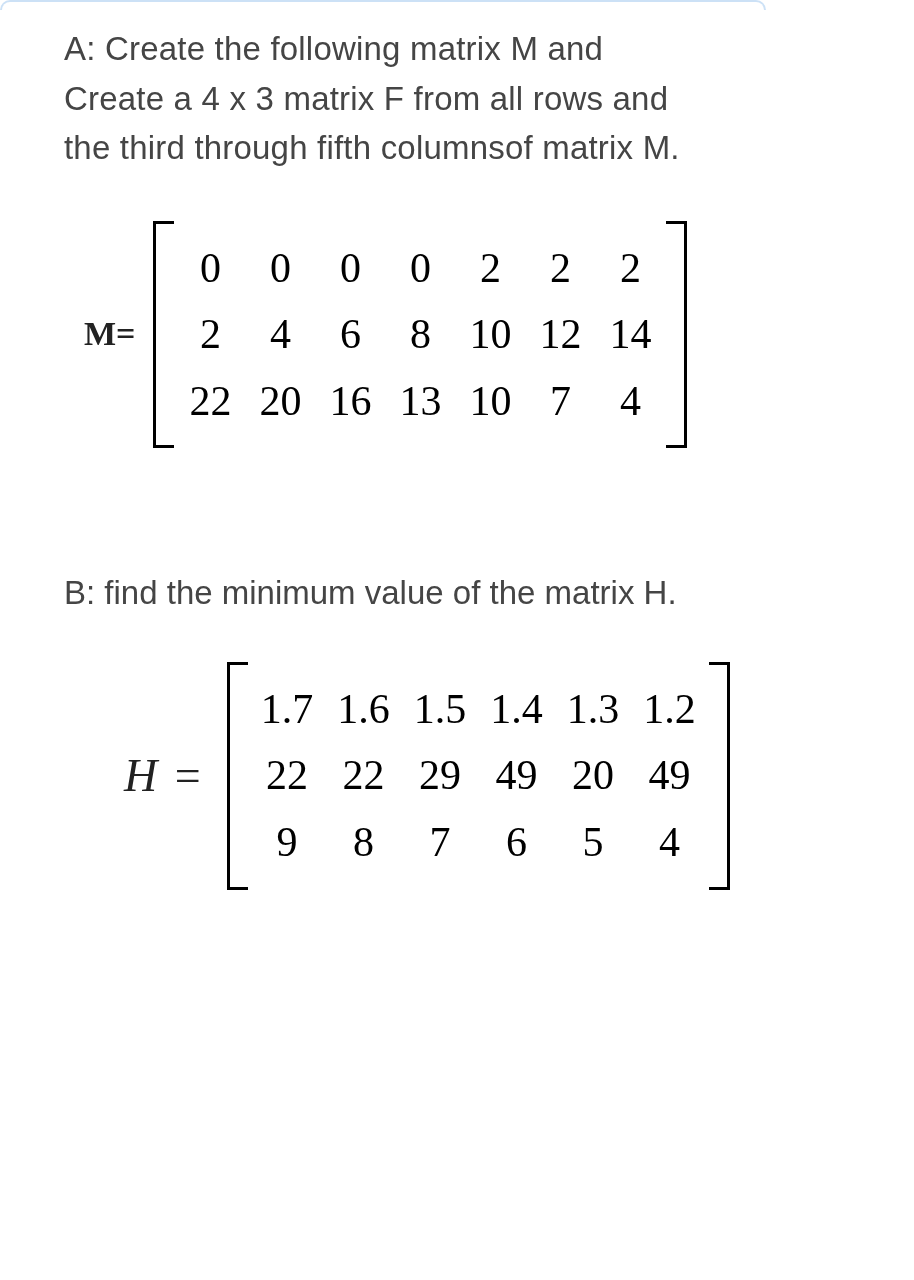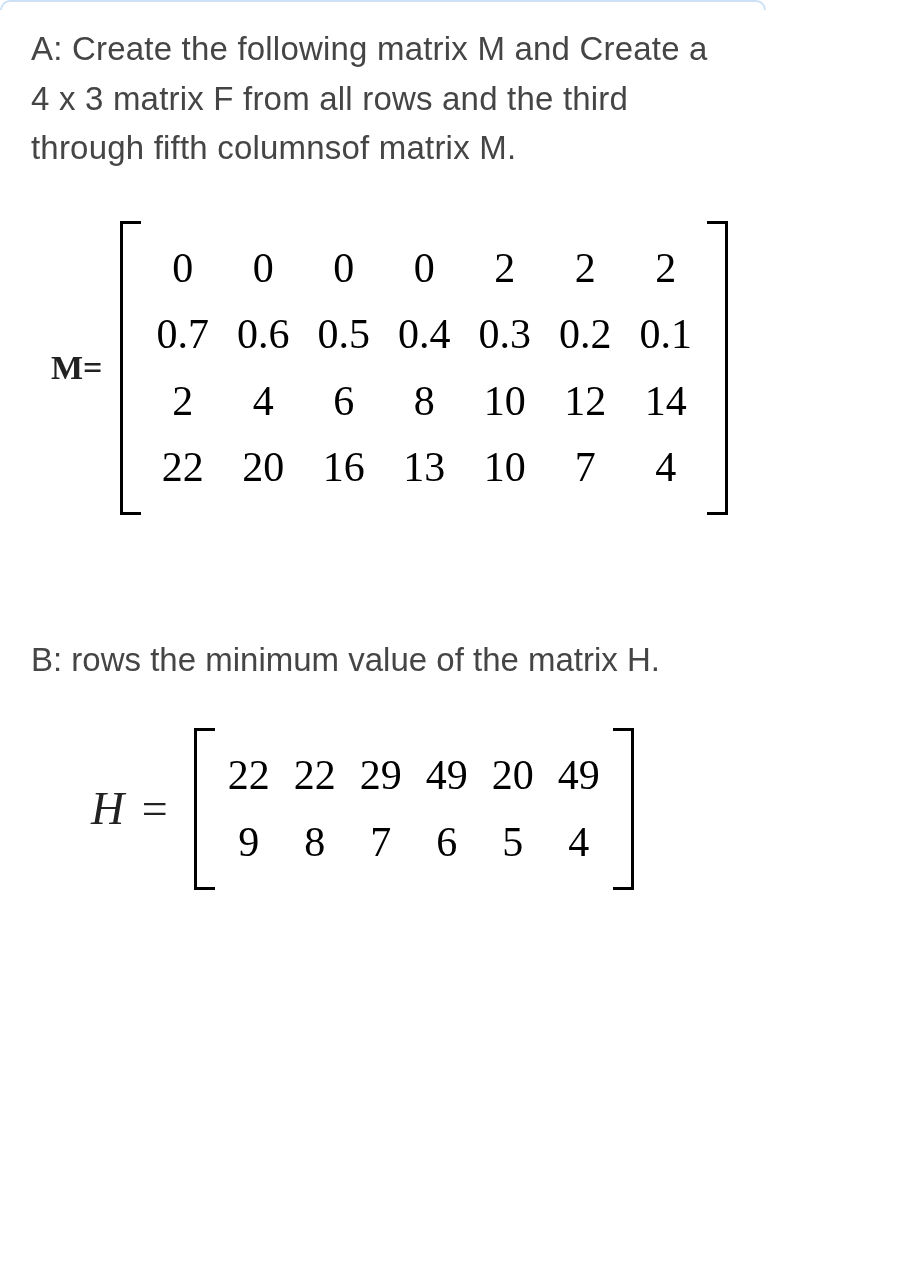--- a/index.html
+++ b/index.html
@@ -6,21 +6,21 @@
     margin: 0;
     padding: 0;
     width: 914px;
     background: #ffffff;
     font-family: Arial, Helvetica, sans-serif;
   }
   .page {
     box-sizing: border-box;
     width: 766px;
     min-height: 1280px;
-    padding: 24px 56px 40px 31px;
+    padding: 24px 56px 40px 64px;
     color: #3a3a3a;
     position: relative;
   }
   
   .page::before{
     content:"";
     position:absolute;
     top:0; left:0; right:0;
     height:8px;
     border-top:2px solid rgba(110,170,230,0.35);
@@ -110,29 +110,20 @@
             <tr>
           <td>0</td>
           <td>0</td>
           <td>0</td>
           <td>0</td>
           <td>2</td>
           <td>2</td>
           <td>2</td>
         </tr>
         <tr>
-          <td>0.7</td>
-          <td>0.6</td>
-          <td>0.5</td>
-          <td>0.4</td>
-          <td>0.3</td>
-          <td>0.2</td>
-          <td>0.1</td>
-        </tr>
-        <tr>
           <td>2</td>
           <td>4</td>
           <td>6</td>
           <td>8</td>
           <td>10</td>
           <td>12</td>
           <td>14</td>
         </tr>
         <tr>
           <td>22</td>
@@ -141,32 +132,40 @@
           <td>13</td>
           <td>10</td>
           <td>7</td>
           <td>4</td>
         </tr>
       </tbody>
         </table>
     </div>
   </div>
 
-  <p class="sectionB">B: rows the minimum value of the matrix H.</p>
+  <p class="sectionB">B: find the minimum value of the matrix H.</p>
 
   <div class="matrix-wrap second">
     <span class="mat-label big">
       <span>H</span>
       <span class="eq">=</span>
     </span>
     <div class="matrix">
       <span class="bracket left"></span>
       <span class="bracket right"></span>
       <table class="m-table small">
         <tbody>
+            <tr>
+          <td>1.7</td>
+          <td>1.6</td>
+          <td>1.5</td>
+          <td>1.4</td>
+          <td>1.3</td>
+          <td>1.2</td>
+        </tr>
         <tr>
           <td>22</td>
           <td>22</td>
           <td>29</td>
           <td>49</td>
           <td>20</td>
           <td>49</td>
         </tr>
         <tr>
           <td>9</td>

